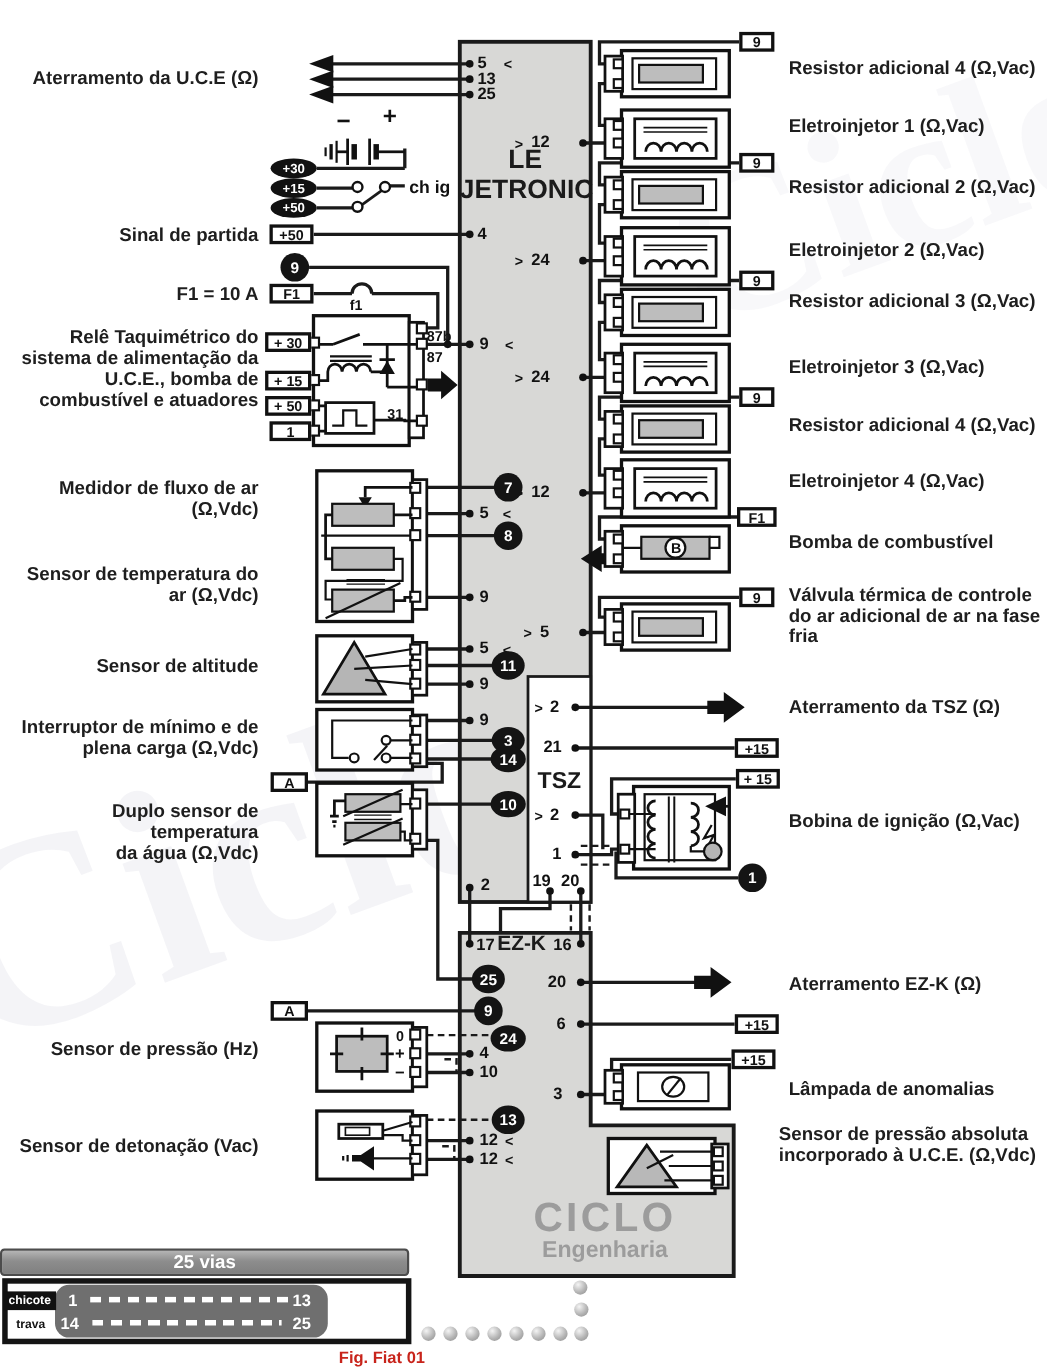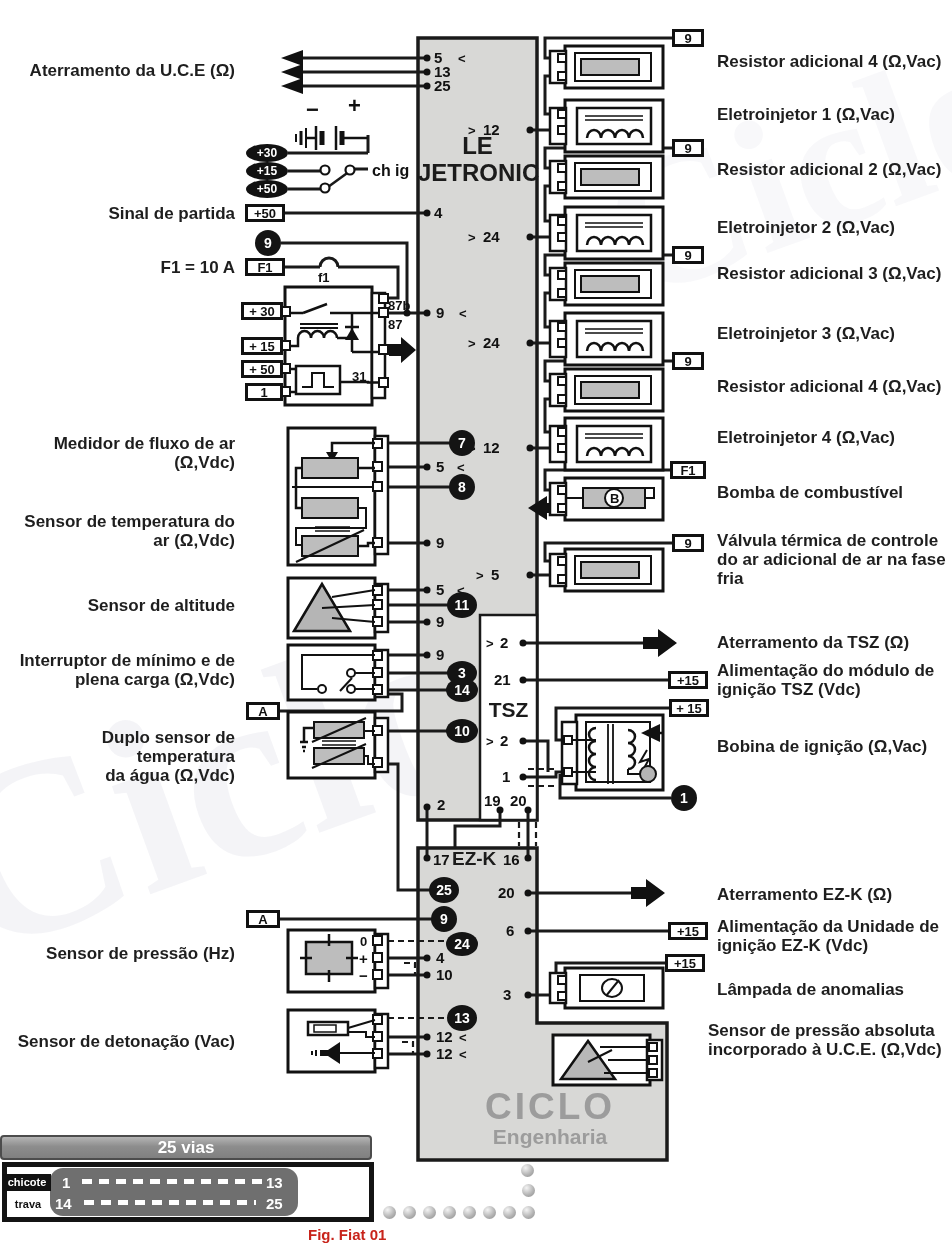--- a/index.html
+++ b/index.html
@@ -419,20 +419,26 @@
 
 <div class="lbl r" style="top:61px">
       <span class="ln">Aterramento da U.C.E (Ω)</span>
     </div>
 <div class="lbl r" style="top:204px">
       <span class="ln">Sinal de partida</span>
     </div>
 <div class="lbl r" style="top:258px">
       <span class="ln">F1 = 10 A</span>
     </div>
+<div class="lbl r" style="top:297px">
+  <span class="ln">Relê Taquimétrico do</span>
+      <span class="ln">sistema de alimentação da</span>
+  <span class="ln">U.C.E., bomba de</span>
+      <span class="ln">combustível e atuadores</span>
+    </div>
 <div class="lbl r" style="top:434px">
   <span class="ln">Medidor de fluxo de ar</span>
       <span class="ln">(Ω,Vdc)</span>
     </div>
 <div class="lbl r" style="top:512px">
   <span class="ln">Sensor de temperatura do</span>
       <span class="ln">ar (Ω,Vdc)</span>
     </div>
 <div class="lbl r" style="top:596px">
       <span class="ln">Sensor de altitude</span>
@@ -481,33 +487,25 @@
       <span class="ln">Bomba de combustível</span>
     </div>
 <div class="lbl rt" style="top:531px">
   <span class="ln">Válvula térmica de controle</span>
       <span class="ln">do ar adicional de ar na fase</span>
   <span class="ln">fria</span>
     </div>
 <div class="lbl rt" style="top:633px">
       <span class="ln">Aterramento da TSZ (Ω)</span>
     </div>
-<div class="lbl rt" style="top:661px">
-  <span class="ln">Alimentação do módulo de</span>
-      <span class="ln">ignição TSZ (Vdc)</span>
-    </div>
 <div class="lbl rt" style="top:737px">
       <span class="ln">Bobina de ignição (Ω,Vac)</span>
     </div>
 <div class="lbl rt" style="top:885px">
       <span class="ln">Aterramento EZ-K (Ω)</span>
-    </div>
-<div class="lbl rt" style="top:917px">
-  <span class="ln">Alimentação da Unidade de</span>
-      <span class="ln">ignição EZ-K (Vdc)</span>
     </div>
 <div class="lbl rt" style="top:980px">
       <span class="ln">Lâmpada de anomalias</span>
     </div>
 <div class="lbl rt" style="top:1021px;left:708px">
   <span class="ln">Sensor de pressão absoluta</span>
       <span class="ln">incorporado à U.C.E. (Ω,Vdc)</span>
     </div>
 
 <span class="pin" style="left:434px;top:50px">5</span>

